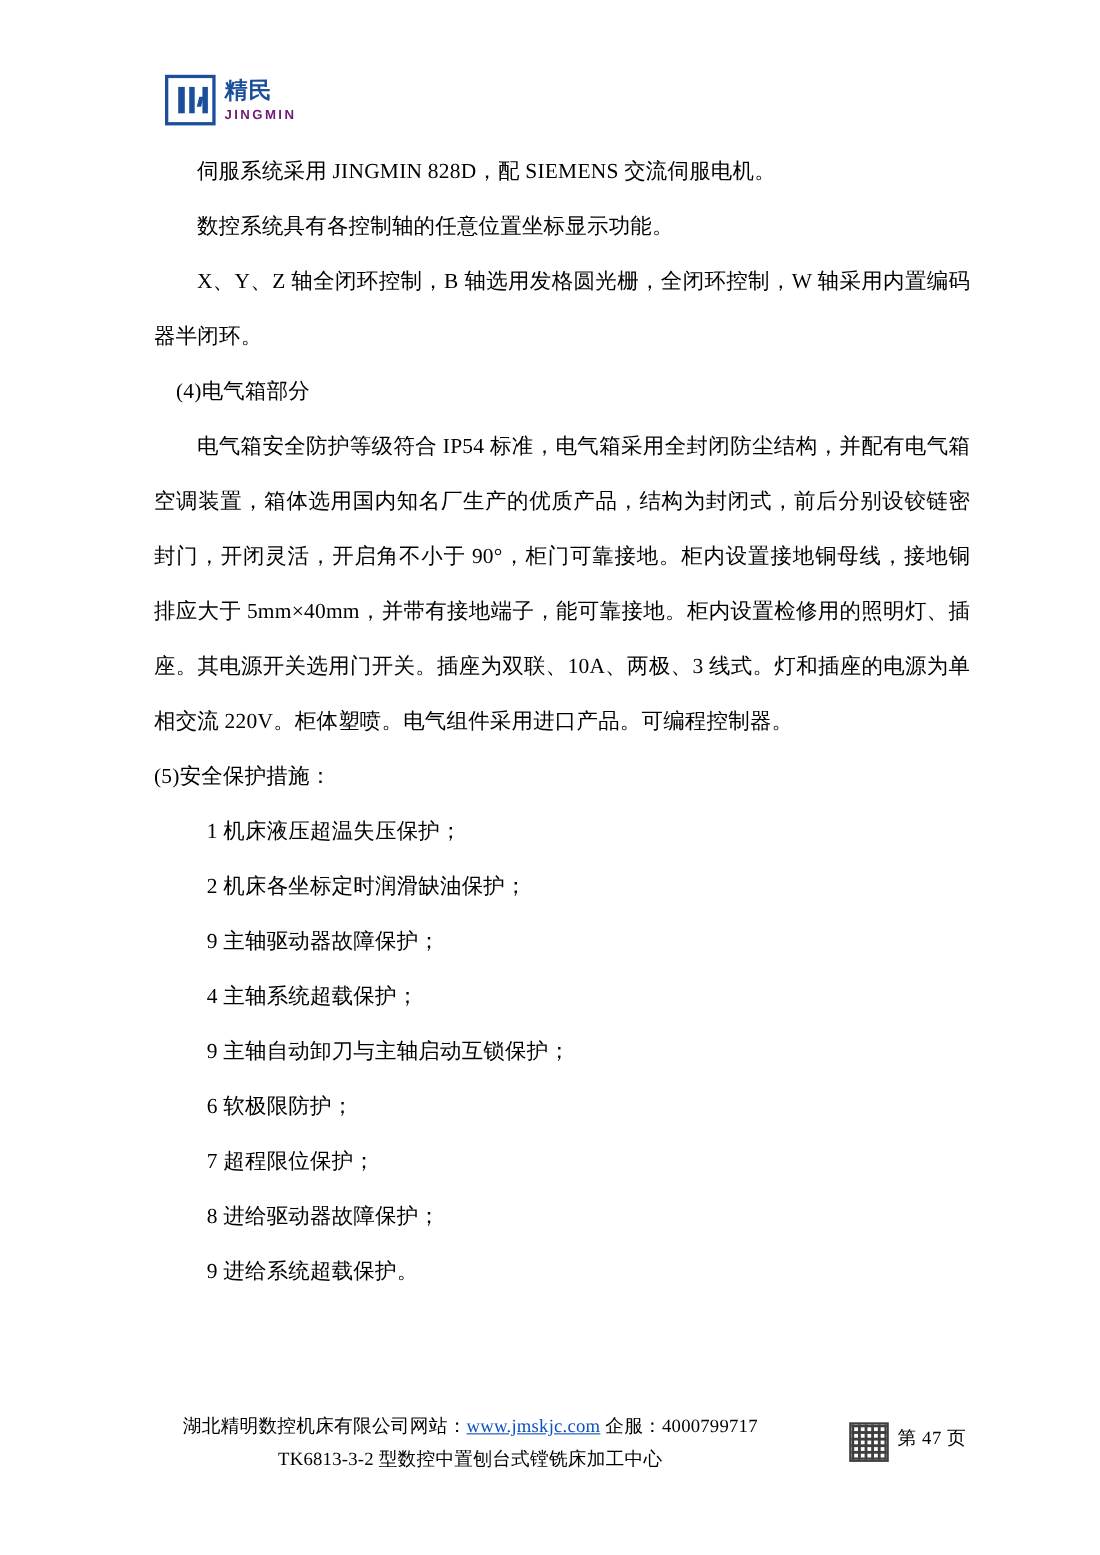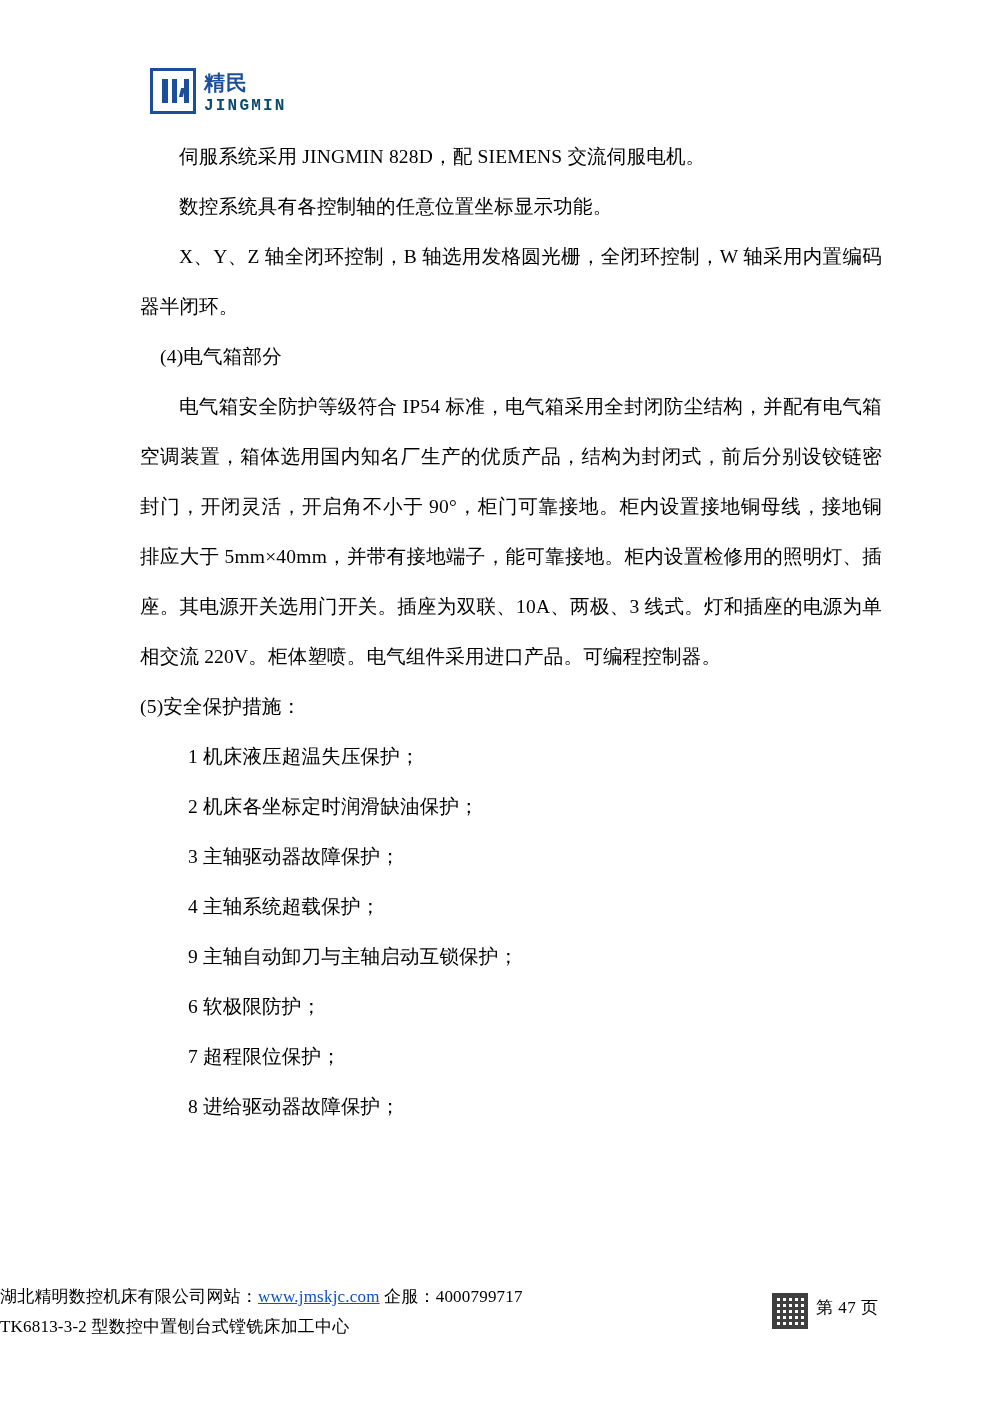--- a/index.html
+++ b/index.html
@@ -22,21 +22,21 @@
     background: #ffffff;
     overflow: hidden;
   }
 
   
   .logo-block {
     position: absolute;
     left: 122px;
     top: 68px;
     display: flex;
-    align-items: flex-end;
+    align-items: center;
     gap: 8px;
     padding-left: 28px;
   }
   .logo-mark {
     width: 46px;
     height: 46px;
     border: 3px solid #1b4f9c;
     box-sizing: border-box;
     position: relative;
     background: #ffffff;
@@ -75,24 +75,24 @@
     line-height: 1;
   }
   .logo-cn {
     font-family: "Liberation Sans", sans-serif;
     font-size: 21px;
     font-weight: bold;
     color: #1b4f9c;
     letter-spacing: 1px;
   }
   .logo-en {
-    font-family: Liberation Mono, monospace;
-    font-size: 16px;
+    font-family: Liberation Sans, sans-serif;
+    font-size: 12px;
     font-weight: bold;
-    color: #0c4a6e;
+    color: #701a75;
     letter-spacing: 2.2px;
     margin-top: 5px;
   }
 
   
   .content {
     position: absolute;
     left: 140px;
     top: 132px;
     width: 742px;
@@ -109,21 +109,21 @@
   p.indent1 { text-indent: 20px; }
   p.noindent { text-indent: 0; }
   p.listitem { text-indent: 48px; }
 
   
   .footer {
     position: absolute;
     left: 0;
     top: 1282px;
     width: 855px;
-    text-align: left;
+    text-align: center;
   }
   .footer-line1 {
     font-size: 17px;
     line-height: 30px;
     letter-spacing: 0.2px;
   }
   .footer-line1 .link {
     color: #0b4fc4;
     text-decoration: underline;
   }
@@ -180,26 +180,27 @@
     <p class="indent2">X、Y、Z 轴全闭环控制，B 轴选用发格圆光栅，全闭环控制，W 轴采用内置编码器半闭环。</p>
 
     <p class="indent1">(4)电气箱部分</p>
 
     <p class="indent2">电气箱安全防护等级符合 IP54 标准，电气箱采用全封闭防尘结构，并配有电气箱空调装置，箱体选用国内知名厂生产的优质产品，结构为封闭式，前后分别设铰链密封门，开闭灵活，开启角不小于 90°，柜门可靠接地。柜内设置接地铜母线，接地铜排应大于 5mm×40mm，并带有接地端子，能可靠接地。柜内设置检修用的照明灯、插座。其电源开关选用门开关。插座为双联、10A、两极、3 线式。灯和插座的电源为单相交流 220V。柜体塑喷。电气组件采用进口产品。可编程控制器。</p>
 
     <p class="noindent">(5)安全保护措施：</p>
 
     <p class="listitem">1 机床液压超温失压保护；</p>
     <p class="listitem">2 机床各坐标定时润滑缺油保护；</p>
-    <p class="listitem">3 主轴驱动器故障保护；</p>
+    <p class="listitem">9 主轴驱动器故障保护；</p>
     <p class="listitem">4 主轴系统超载保护；</p>
     <p class="listitem">9 主轴自动卸刀与主轴启动互锁保护；</p>
     <p class="listitem">6 软极限防护；</p>
     <p class="listitem">7 超程限位保护；</p>
     <p class="listitem">8 进给驱动器故障保护；</p>
+    <p class="listitem">9 进给系统超载保护。</p>
 
   </div>
 
   <div class="footer">
     <div class="footer-line1">
       <span>湖北精明数控机床有限公司网站：</span><a class="link" href="#">www.jmskjc.com</a><span> 企服：4000799717</span>
     </div>
     <div class="footer-line2">TK6813-3-2 型数控中置刨台式镗铣床加工中心</div>
   </div>
 

